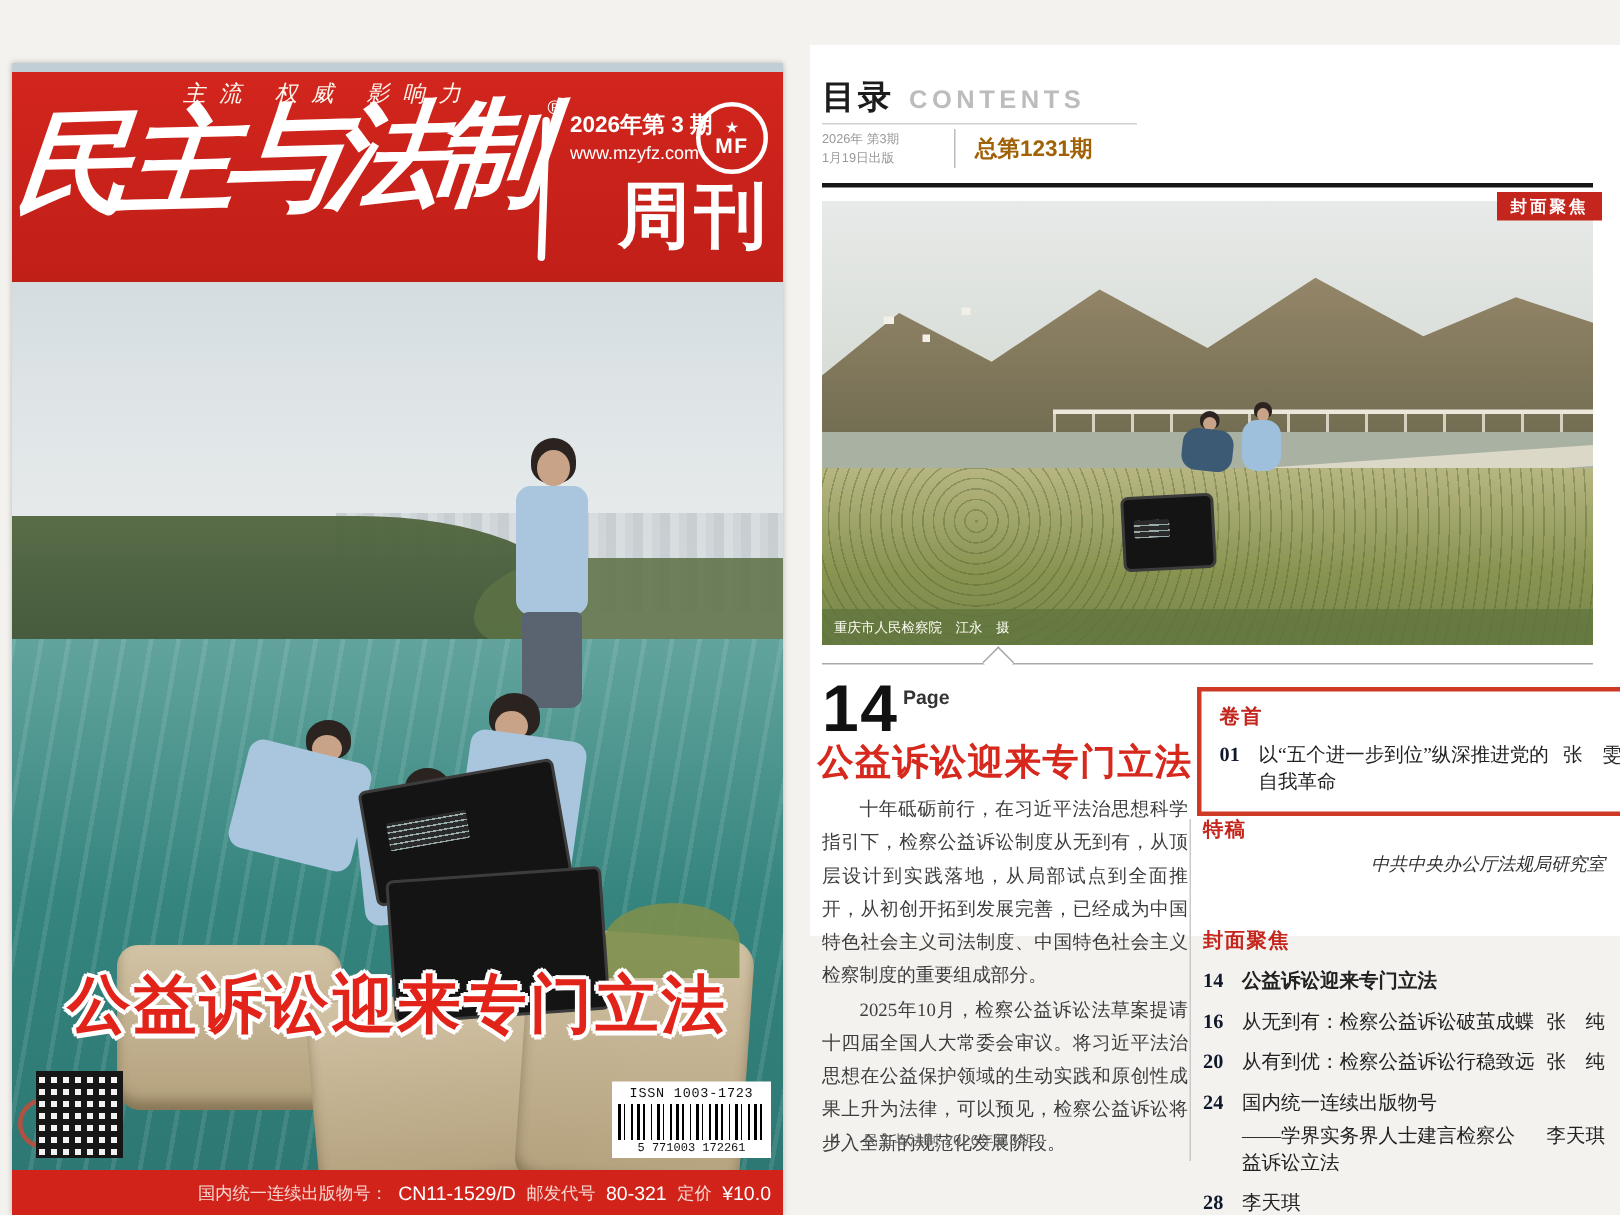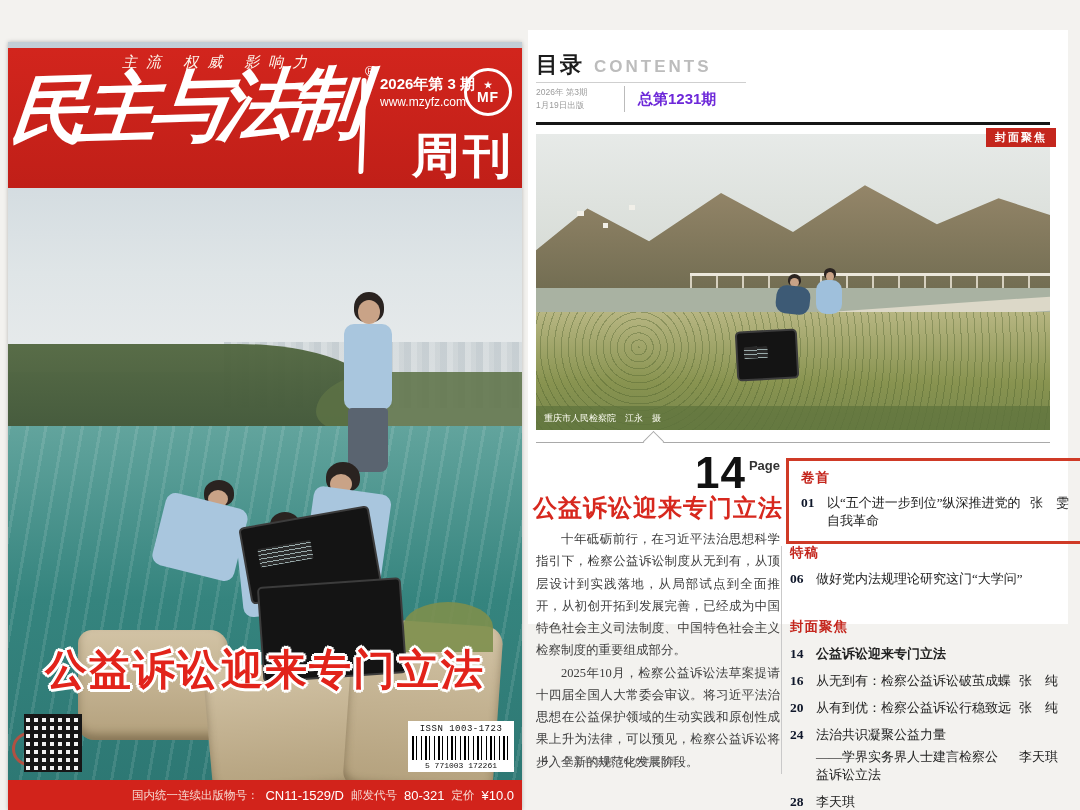--- a/index.html
+++ b/index.html
@@ -34,48 +34,48 @@
             font-size:77px;line-height:1.1;letter-spacing:-8px;transform:skewX(-7deg) rotate(-1.5deg);white-space:nowrap}
   .regmark{position:absolute;left:357px;top:16px;font-size:13px}
   .brushbar{position:absolute;left:352px;top:30px;width:5px;height:96px;background:#fff;border-radius:3px;transform:rotate(2deg)}
   .issue-info{position:absolute;left:372px;top:26px;line-height:1.35}
   .issue-info .a{font-size:15px;font-weight:bold}
   .issue-info .b{font-size:12px}
   .mf-logo{position:absolute;right:10px;top:20px;width:42px;height:42px;border:3px solid #fff;border-radius:50%;
            display:flex;flex-direction:column;align-items:center;justify-content:center;color:#fff;font-weight:bold}
   .mf-logo .star{font-size:9px;line-height:1}
   .mf-logo .lt{font-size:14px;line-height:1;letter-spacing:1px}
-  .weekly{position:absolute;right:8px;bottom:0px;font-size:48px;font-weight:900;letter-spacing:3px;color:#fff}
+  .weekly{position:absolute;right:8px;bottom:12px;font-size:48px;font-weight:900;letter-spacing:3px;color:#fff}
 
   .cover-title{position:absolute;left:20px;right:20px;top:600px;text-align:center;font-size:42px;font-weight:900;
         letter-spacing:2px;color:#e2231a;white-space:nowrap;
         text-shadow:-2px -2px 0 #fff,2px -2px 0 #fff,-2px 2px 0 #fff,2px 2px 0 #fff,0 -3px 0 #fff,0 3px 0 #fff,-3px 0 0 #fff,3px 0 0 #fff}
 
   .seal{position:absolute;left:4px;bottom:44px;width:28px;height:28px;border:3px solid #c84a3a;border-radius:50%;opacity:.85}
   .qr{position:absolute;left:14px;bottom:36px;width:58px;height:58px;background:#fff;padding:2px;
       background-clip:content-box;
       background-image:repeating-linear-gradient(0deg,#161616 0 4px,transparent 4px 8px),repeating-linear-gradient(90deg,#161616 0 4px,#f2f2f2 4px 8px)}
   .issn-box{position:absolute;right:8px;bottom:38px;width:98px;background:#fff;padding:3px 4px 2px;text-align:center}
   .issn-label{font-size:9px;font-family:"Liberation Mono",monospace;letter-spacing:.5px;color:#111}
   .barcode{height:24px;margin:2px 0 1px;background:repeating-linear-gradient(90deg,#000 0 2px,#fff 2px 4px,#000 4px 5px,#fff 5px 9px,#000 9px 10px,#fff 10px 13px)}
   .bar-digits{font-size:8px;font-family:"Liberation Mono",monospace;color:#111}
   .strip{position:absolute;left:0;right:0;bottom:0;height:30px;background:#d2231b;color:#fff;display:flex;align-items:center;
          justify-content:flex-end;gap:7px;padding-right:8px;font-size:11.5px}
   .strip .bold{font-weight:normal;font-size:13px}
   .strip .lab{color:#f6d9d2}
 
   
-  .toc{position:absolute;left:528px;top:30px;width:540px;height:594px;background:#fff}
+  .toc{position:absolute;left:540px;top:30px;width:540px;height:594px;background:#fff}
   .toc-header{position:absolute;left:8px;top:20px;display:flex;align-items:baseline;gap:10px}
   .toc-cn{font-size:22px;font-weight:900;color:#1c1c1c;letter-spacing:2px}
   .toc-en{font-size:17px;font-weight:bold;color:#bcbcbc;letter-spacing:3px}
   .hdr-line{position:absolute;left:8px;top:52px;width:210px;height:1px;background:#cfcfcf}
   .issue-meta{position:absolute;left:8px;top:56px;font-size:8.5px;color:#9a9a9a;line-height:1.5}
   .meta-div{position:absolute;left:96px;top:56px;width:1px;height:26px;background:#bbb}
-  .total-issue{position:absolute;left:110px;top:60px;font-size:15px;font-weight:bold;color:#6d28d9}
+  .total-issue{position:absolute;left:110px;top:60px;font-size:15px;font-weight:bold;color:#a16207}
   .black-rule{position:absolute;left:8px;top:92px;width:514px;height:3px;background:#161616}
 
   .tphoto{position:absolute;left:8px;top:104px;width:514px;height:296px;overflow:hidden;background:linear-gradient(#e7eae8,#d6dbd5 45%)}
   .tp-mtn{position:absolute;left:0;top:12%;width:100%;height:44%;background:linear-gradient(#99896c,#6f6b50);
           clip-path:polygon(0 62%,10% 30%,22% 55%,36% 18%,50% 48%,64% 12%,78% 42%,90% 22%,100% 35%,100% 100%,0 100%)}
   .tp-bridge{position:absolute;left:30%;top:47%;right:0;height:3px;background:#ece8dc}
   .tp-piers{position:absolute;left:30%;top:48%;right:0;height:13px;
             background:repeating-linear-gradient(90deg,#d6d0bf 0 2px,transparent 2px 26px)}
   .tp-water{position:absolute;left:0;top:52%;width:100%;height:12%;background:#a9b2a2}
   .tp-shore{position:absolute;right:-4%;top:58%;width:60%;height:14px;background:#dcd8c8;transform:rotate(-4deg)}
@@ -85,21 +85,21 @@
             background:repeating-radial-gradient(circle at 20% 30%,rgba(70,90,40,.35) 0 1px,transparent 1px 7px)}
   .tp-bldg{position:absolute;background:#f1efe8;width:7px;height:5px}
   .badge{position:absolute;right:12px;top:98px;background:#c4261d;color:#fff;font-size:11px;font-weight:bold;
          letter-spacing:2px;padding:2px 9px}
   .tcaption{position:absolute;left:8px;top:376px;width:514px;height:24px;background:rgba(96,116,62,.78);color:#fdfdf3;
             display:flex;align-items:center;justify-content:space-between;padding:0 8px;box-sizing:border-box;font-size:9px}
   .chev-line{position:absolute;left:8px;top:412px;width:514px;height:1px;background:#a9a9a9}
   .chev{position:absolute;left:118px;top:404px;width:14px;height:14px;background:#fff;transform:rotate(45deg);
         border-left:1px solid #a9a9a9;border-top:1px solid #a9a9a9}
 
-  .feat-page{position:absolute;left:8px;top:418px;width:244px;text-align:right;color:#111}
+  .feat-page{position:absolute;left:8px;top:418px;width:244px;text-align:left;color:#111}
   .feat-page .num{font-size:44px;font-weight:900;letter-spacing:1px}
   .feat-page .word{font-size:13px;font-weight:bold;color:#333;vertical-align:18px;margin-left:3px}
   .feat-title{position:absolute;left:2px;top:462px;width:256px;text-align:center;font-size:24px;font-weight:900;
               color:#d7281e;letter-spacing:1px}
   .paras{position:absolute;left:8px;top:498px;width:244px;font-family:"Liberation Serif",serif;font-size:12.5px;
          color:#3d3d3d;line-height:1.78;text-align:justify}
   .paras p{margin:0;text-indent:2em}
 
   .col-div{position:absolute;left:253px;top:516px;width:1px;height:228px;background:#c9c9c9}
 
@@ -268,24 +268,21 @@
     <div class="sec-head">卷首</div>
     <div class="toc-row">
       <span class="pg">01</span>
       <span class="ti">以“五个进一步到位”纵深推进党的自我革命</span>
       <span class="au">张　雯</span>
     </div>
   </div>
 
   <div class="sec sec-tegao">
     <div class="sec-head">特稿</div>
-    <div class="toc-row">
-      <span class="pg">06</span>
-      <span class="ti">做好党内法规理论研究这门“大学问”</span>
-    </div>
+    <div class="attrib">中共中央办公厅法规局研究室</div>
   </div>
 
   <div class="sec sec-focus">
     <div class="sec-head">封面聚焦</div>
 
     <div class="toc-row">
       <span class="pg">14</span>
       <span class="ti bold">公益诉讼迎来专门立法</span>
     </div>
 
@@ -296,21 +293,21 @@
     </div>
 
     <div class="toc-row">
       <span class="pg">20</span>
       <span class="ti">从有到优：检察公益诉讼行稳致远</span>
       <span class="au">张　纯</span>
     </div>
 
     <div class="toc-row">
       <span class="pg">24</span>
-      <span class="ti">法治共识凝聚公益力量</span>
+      <span class="ti">国内统一连续出版物号</span>
     </div>
     <div class="sub-row">
       <span class="st">——学界实务界人士建言检察公益诉讼立法</span>
       <span class="au">李天琪</span>
     </div>
 
     <div class="toc-row">
       <span class="pg">28</span>
       <span class="au">李天琪</span>
     </div>

